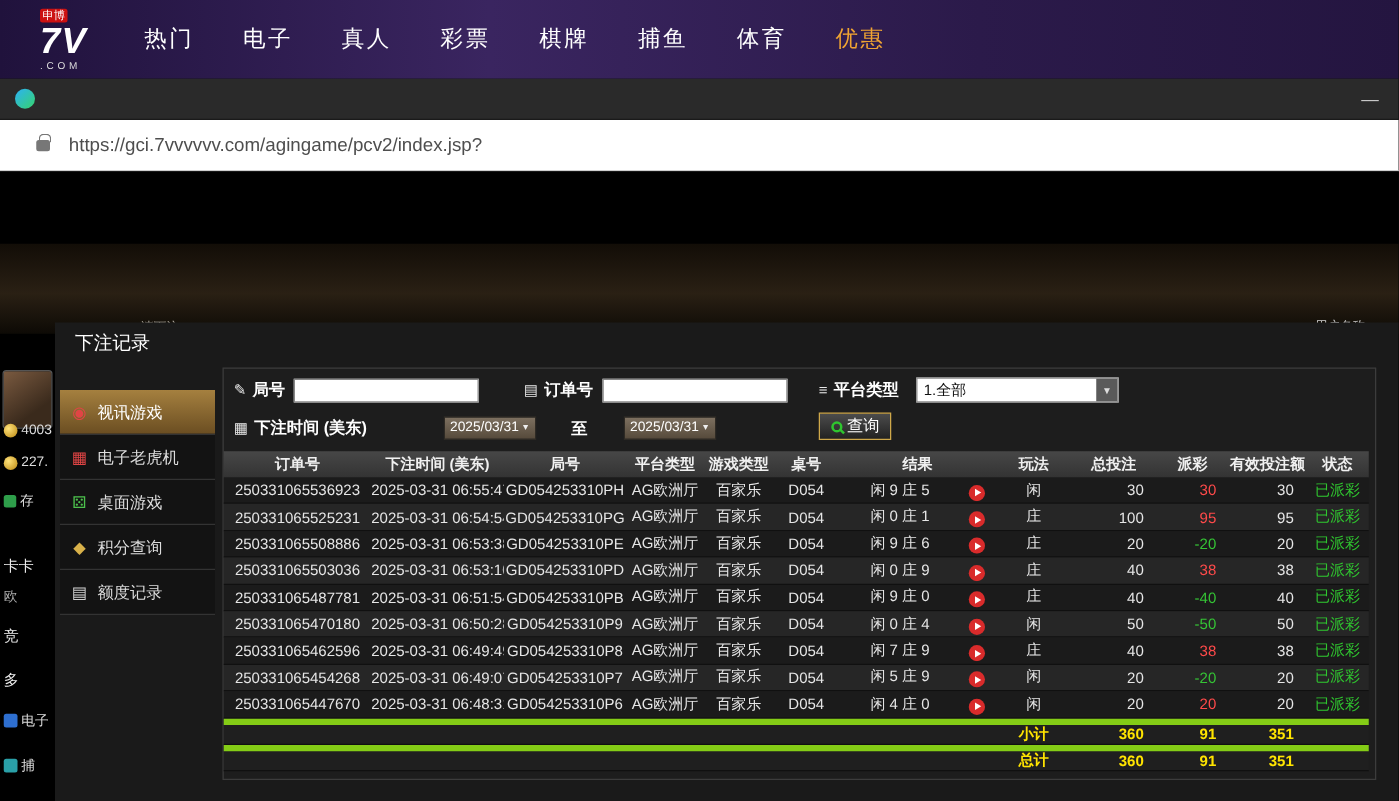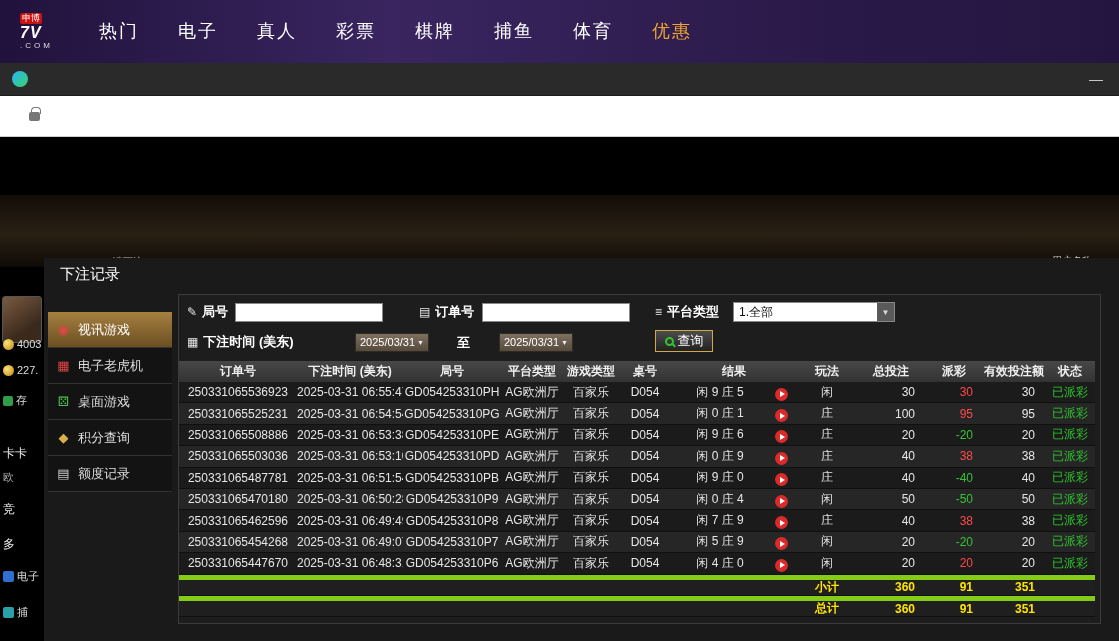--- a/index.html
+++ b/index.html
@@ -3,23 +3,23 @@
 <meta charset="utf-8">
 <style>
   * { box-sizing: border-box; margin: 0; padding: 0; }
   html,body { width:1119px; height:641px; }
   body { position:relative; background:#000; font-family:"Liberation Sans",sans-serif; overflow:hidden; }
 
   
   .topnav { position:absolute; top:0; left:0; width:1119px; height:63px;
     background:linear-gradient(90deg,#20123c 0%,#3a2560 35%,#2b1a4a 70%,#241540 100%);
     display:flex; align-items:center; }
-  .logo { display:flex; flex-direction:column; align-items:flex-start; margin-left:20px; line-height:1; cursor:pointer; }
+  .logo { display:flex; flex-direction:column; align-items:flex-start; margin-left:32px; line-height:1; cursor:pointer; }
   .logo-badge { font-size:9px; color:#fff; background:#c11; padding:1px 2px; border-radius:2px; margin-bottom:1px; }
-  .logo-main { font-size:16px; font-weight:bold; font-style:italic; color:#fff; letter-spacing:1px; }
+  .logo-main { font-size:29px; font-weight:bold; font-style:italic; color:#fff; letter-spacing:1px; }
   .logo-sub { font-size:8px; color:#ddd; letter-spacing:3px; margin-top:1px; }
   .nav-items { display:flex; margin-left:46px; gap:39px; }
   .nav-item { font-size:18px; color:#fff; line-height:63px; letter-spacing:2px; cursor:pointer; white-space:nowrap; }
 
   
   .titlebar { position:absolute; top:63px; left:0; width:1119px; height:33px; background:#2a2a2a;
     display:flex; align-items:center; border-bottom:1px solid #1a1a1a; }
   .edge-ic { width:16px; height:16px; border-radius:50%; margin-left:12px;
     background:linear-gradient(135deg,#2db5e8 10%,#35d07a 90%); }
   .win-title { margin-left:8px; font-size:13px; color:#9d9d9d; }
@@ -138,20 +138,21 @@
     </div>
 </div>
 
 <div class="titlebar">
   <span class="edge-ic"></span>
   <span class="win-min">—</span>
 </div>
 
 <div class="urlbar">
   <span class="lock"></span>
+  <span class="url">https://gci.7vvvvvv.com/agingame/pcv2/index.jsp?</span>
 </div>
 
 <div class="screen">
   <div class="bgstrip">
     <span class="fg fg-ag">AG</span>
     <span class="fg fg-agsub">ASIA GAMING</span>
     <span class="fg fg-betp">请下注</span>
     <span class="fg fg-timer">15</span>
     <span class="fg fg-bov">BOV</span>
     <div class="fg fg-cards" id="fg-cards">

